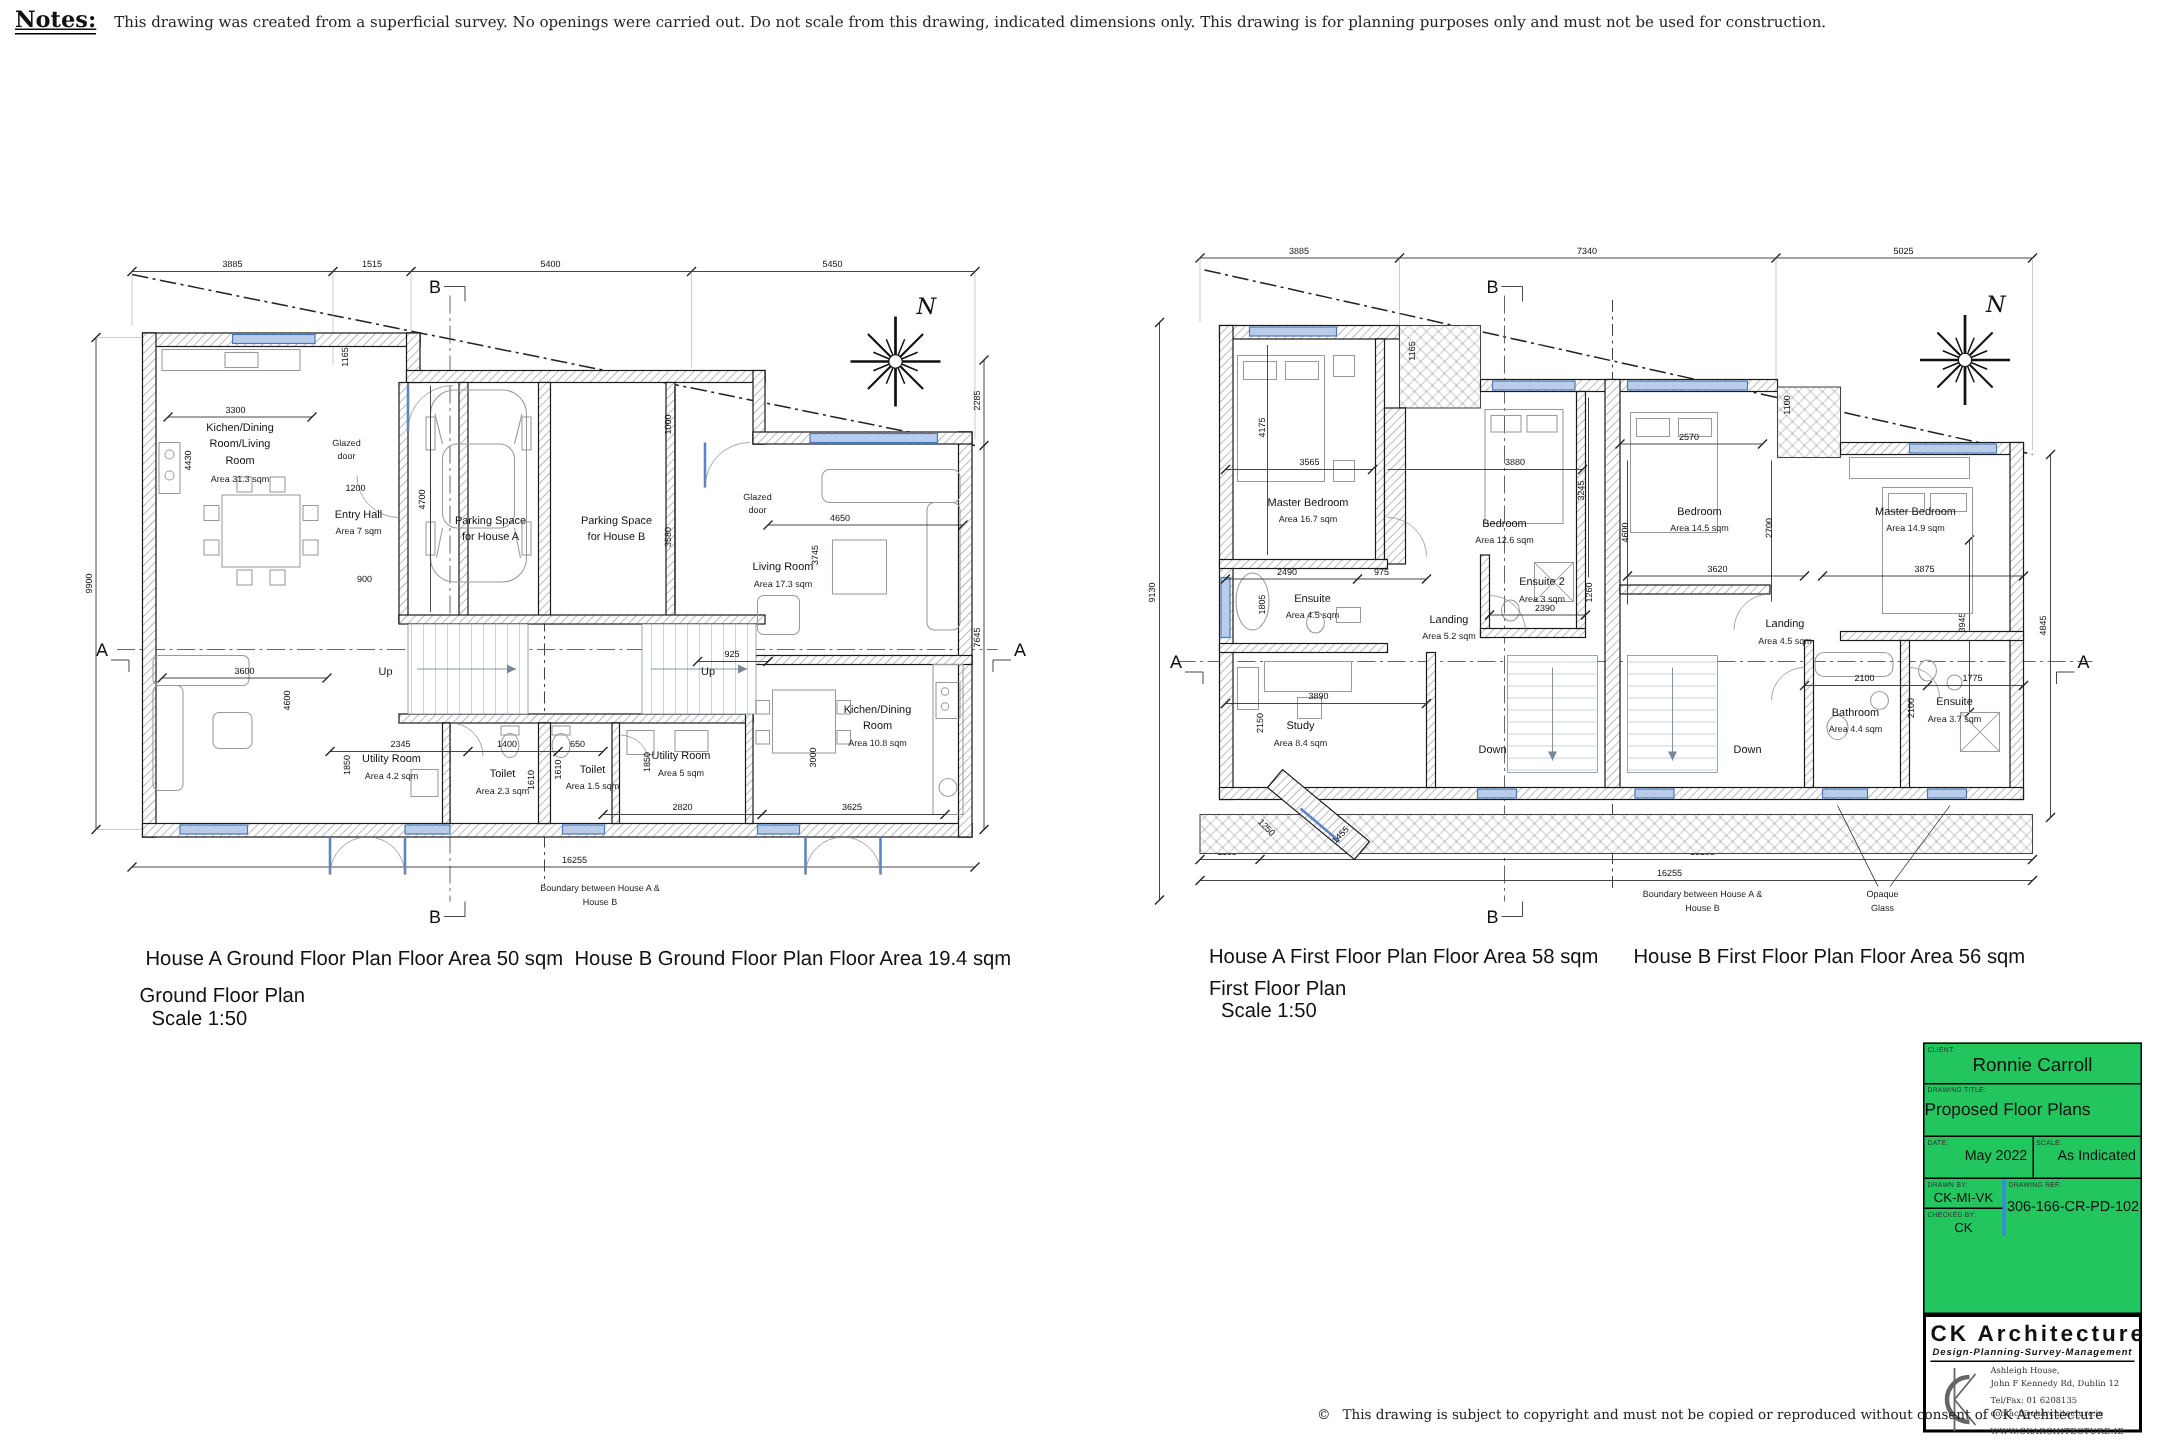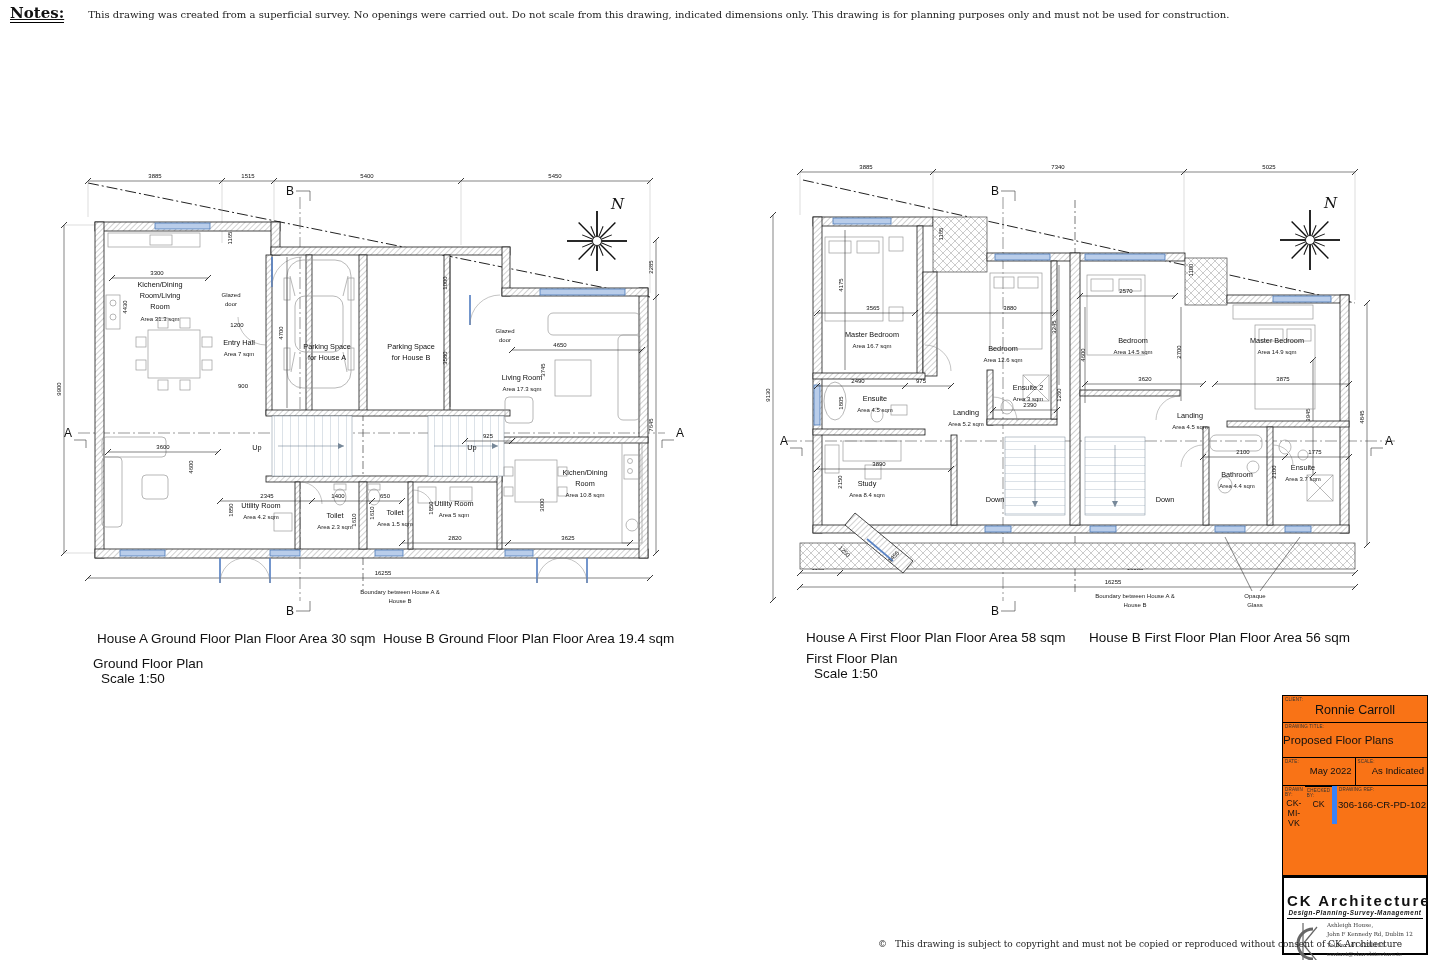--- a/index.html
+++ b/index.html
@@ -1,18 +1,18 @@
 <!DOCTYPE html>
 <html><head>
 <meta charset="utf-8">
 <style>
   html,body{margin:0;padding:0;background:#fff}
   body{width:1440px;height:960px;position:relative;font-family:"Liberation Sans",sans-serif;color:#111;overflow:hidden}
   .notes{position:absolute;left:10px;top:4px;white-space:nowrap}
-  .notes .nl{font:bold 15px "DejaVu Serif",serif;text-decoration:underline;border-bottom:1px solid #000;margin-right:24px}
+  .notes .nl{font:bold 15px "DejaVu Serif",serif;text-decoration:underline;border-bottom:1px solid #000;margin-right:12px}
   .notes .nt{font:10px "DejaVu Serif",serif;color:#222}
   svg.plan{position:absolute}
   .gfsvg{left:50px;top:145px;width:660px;height:480px}
   .ffsvg{left:755px;top:145px;width:660px;height:480px}
   .dim{font:6px "Liberation Sans",sans-serif;fill:#111;text-anchor:middle}
   .rt{font:7.3px "Liberation Sans",sans-serif;fill:#111;text-anchor:middle}
   .ra{font:6px "Liberation Sans",sans-serif;fill:#222;text-anchor:middle}
   .mk{font:12px "Liberation Sans",sans-serif;fill:#111;text-anchor:middle}
   .nN{font:italic 15px "DejaVu Serif",serif;fill:#111}
   .dl{stroke:#333;stroke-width:.6}
@@ -28,42 +28,42 @@
   .door{fill:none;stroke:#888;stroke-width:.5}
   .leaf{stroke:#5b84c4;stroke-width:1.7}
   .stv{fill:url(#tv);stroke:#789;stroke-width:.5}
   .sth{fill:url(#th);stroke:#789;stroke-width:.5}
   .thin{stroke:#789;stroke-width:.6;fill:none}
   .north line{stroke:#111}
   .ptitle{position:absolute;font-size:13.5px;color:#111;white-space:nowrap}
   .copy{position:absolute;left:878px;top:939px;font:9px "DejaVu Serif",serif;color:#222;white-space:nowrap}
   .copy .cs{margin-right:8px}
   
-  .tb{position:absolute;left:1282px;top:695px;width:146px;height:181px;border:1.5px solid #000;box-sizing:border-box;background:#f97316}
+  .tb{position:absolute;left:1282px;top:695px;width:146px;height:181px;border:1.5px solid #000;box-sizing:border-box;background:#22c55e}
   .tbl{font-size:4.5px;letter-spacing:.2px;color:#333;padding:1px 2px}
   .tb-row{border-bottom:1px solid #000;box-sizing:border-box}
   .r-client{height:27px}
   .r-client .v{font-size:12.5px;text-align:center}
   .r-job{height:51px}
   .r-job .v{font-size:9.8px;padding:0 4px;line-height:1.25}
   .r-title{height:35px}
   .r-title .v{font-size:11.5px;text-align:left;padding-top:4px}
   .r-ds{height:28px;display:flex}
   .r-ds .cell{flex:1;box-sizing:border-box}
   .r-ds .cell+ .cell{border-left:1px solid #000}
   .r-ds .v{font-size:9.5px;padding:0 3px;text-align:right}
   .r-ds .cell:last-child .v{}
   .r-dr{height:38px;display:flex;border-bottom:none}
-  .leftcol{width:54px;box-sizing:border-box;border-right:5px solid #3b82f6;display:flex;flex-direction:row}
+  .leftcol{width:54px;box-sizing:border-box;border-right:2px solid #3b82f6;display:flex;flex-direction:column}
   .leftcol .subrow{flex:1;box-sizing:border-box}
   .leftcol .subrow+.subrow{border-top:1px solid #000}
   .leftcol .v{font-size:8.8px;padding:0 3px;text-align:center}
   .refcol{flex:1}
   .refcol .v{font-size:9.6px;text-align:center;padding-top:6px}
-  .logo-box{position:absolute;left:1282px;top:876px;width:146px;height:79px;border:2.5px solid #000;box-sizing:border-box;background:#fff;padding:14px 3px}
+  .logo-box{position:absolute;left:1282px;top:876px;width:146px;height:79px;border:2.5px solid #000;box-sizing:border-box;background:#fff;padding:3px 3px}
   .firm{font-weight:bold;font-size:15px;letter-spacing:2px;text-align:center;white-space:nowrap}
   .tagline{font:bold italic 6.3px "Liberation Sans",sans-serif;letter-spacing:.6px;text-align:center;border-bottom:1px solid #000;padding-bottom:2px}
   .logo-row{display:flex;margin-top:2px}
   .cklogo{width:36px;height:46px;flex:none}
   .addr{font:5.6px "DejaVu Serif",serif;color:#333;line-height:1.55;padding-left:4px}
   .addr .gap{margin-top:3px}
   .addr .web{margin-top:3px;letter-spacing:.3px}
 </style>
 </head>
 <body>
@@ -562,21 +562,21 @@
       <line y2="-16" transform="rotate(247.5)"></line>
     <line y2="-30" transform="rotate(270)" stroke-width="1.8"></line>
       <line y2="-16" transform="rotate(292.5)"></line>
       <line y2="-26" transform="rotate(315)" stroke-width="1.4"></line>
       <line y2="-16" transform="rotate(337.5)"></line>
     <circle r="4.5" fill="#fff" stroke="#111" stroke-width=".8"></circle>
     <text class="nN" x="14" y="-32">N</text>
   </g>
 </svg>
 
-<div class="ptitle" style="left:97px;top:631px">House A Ground Floor Plan Floor Area 30 sqm</div>
+<div class="ptitle" style="left:97px;top:631px">House A Ground Floor Plan Floor Area 50 sqm</div>
 <div class="ptitle" style="left:383px;top:631px">House B Ground Floor Plan Floor Area 19.4 sqm</div>
 <div class="ptitle" style="left:93px;top:656px">Ground Floor Plan</div>
 <div class="ptitle" style="left:101px;top:671px">Scale 1:50</div>
 <div class="ptitle" style="left:806px;top:630px">House A First Floor Plan Floor Area 58 sqm</div>
 <div class="ptitle" style="left:1089px;top:630px">House B First Floor Plan Floor Area 56 sqm</div>
 <div class="ptitle" style="left:806px;top:651px">First Floor Plan</div>
 <div class="ptitle" style="left:814px;top:666px">Scale 1:50</div>
 
 <div class="tb">
   <div class="tb-row r-client">

